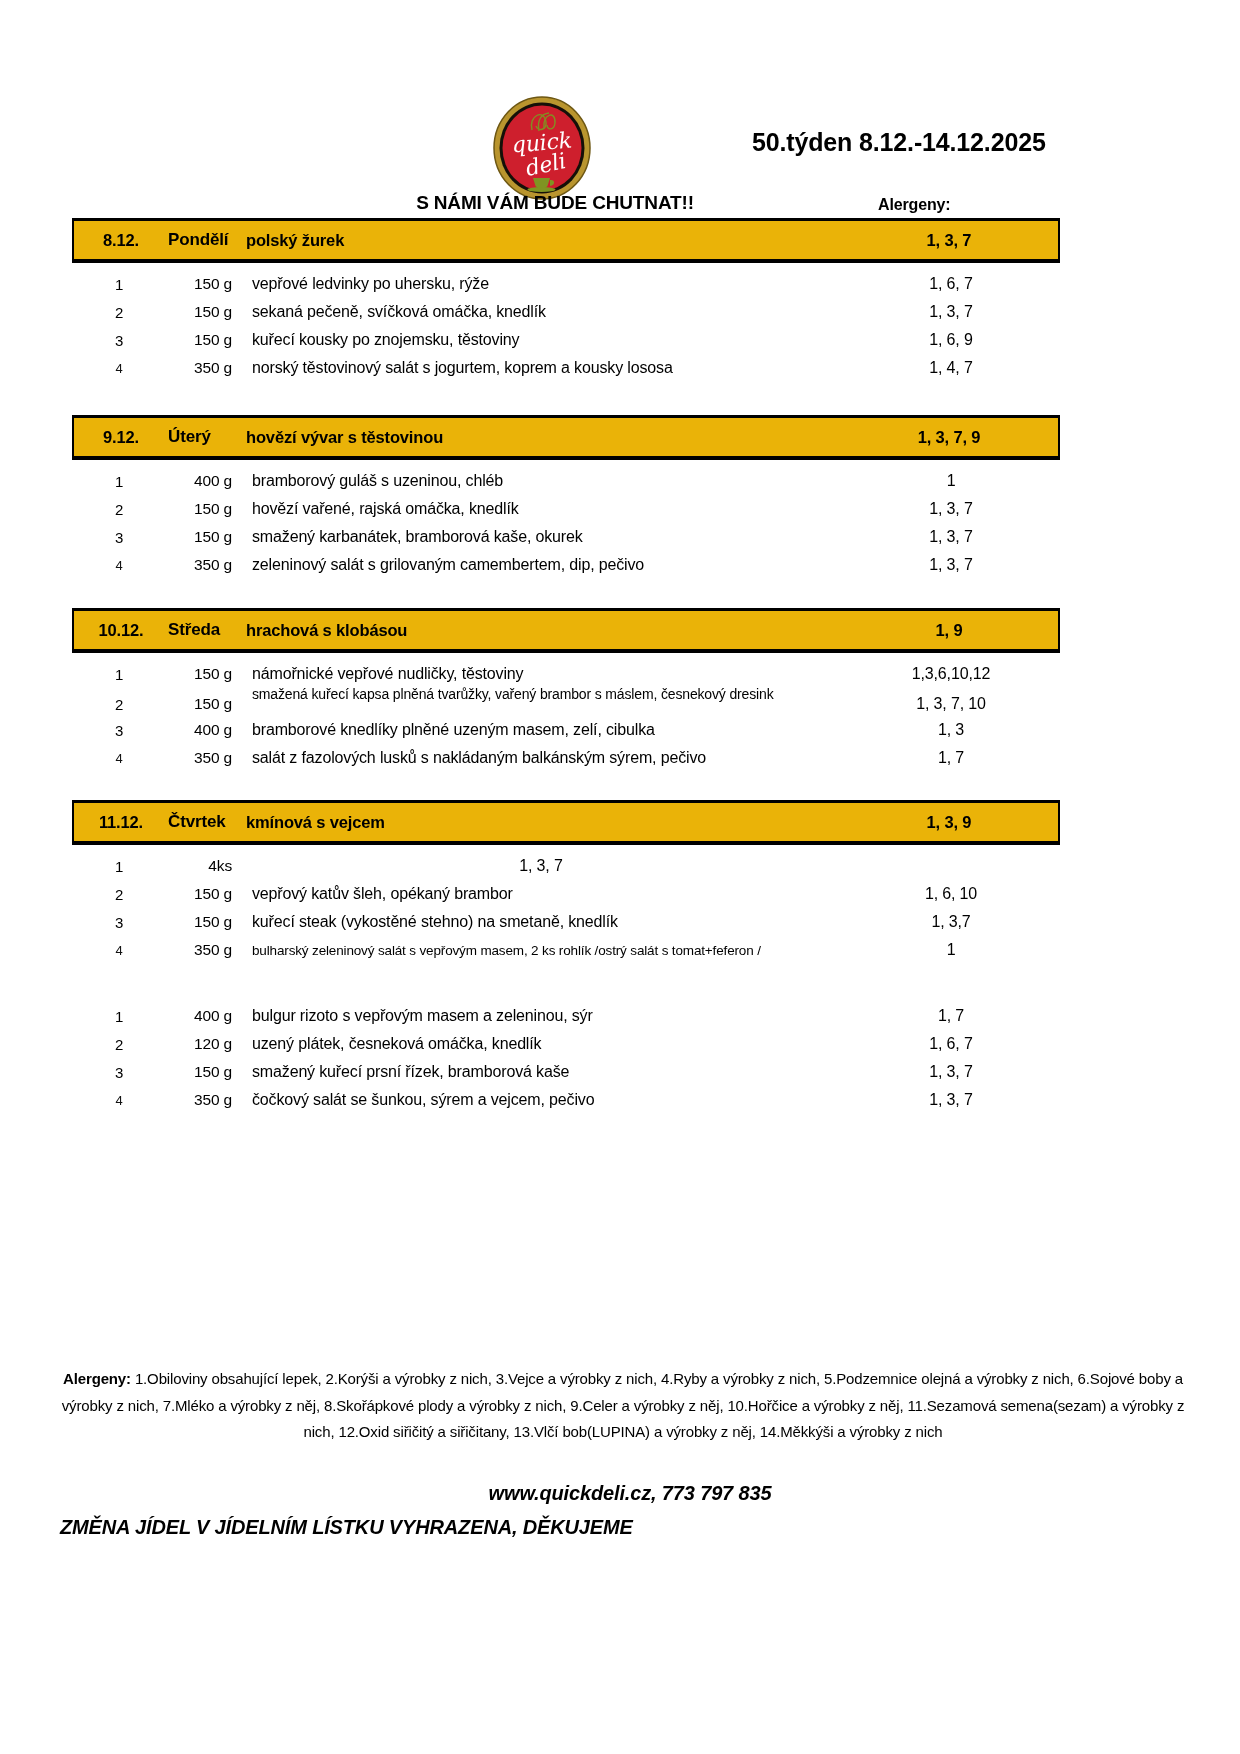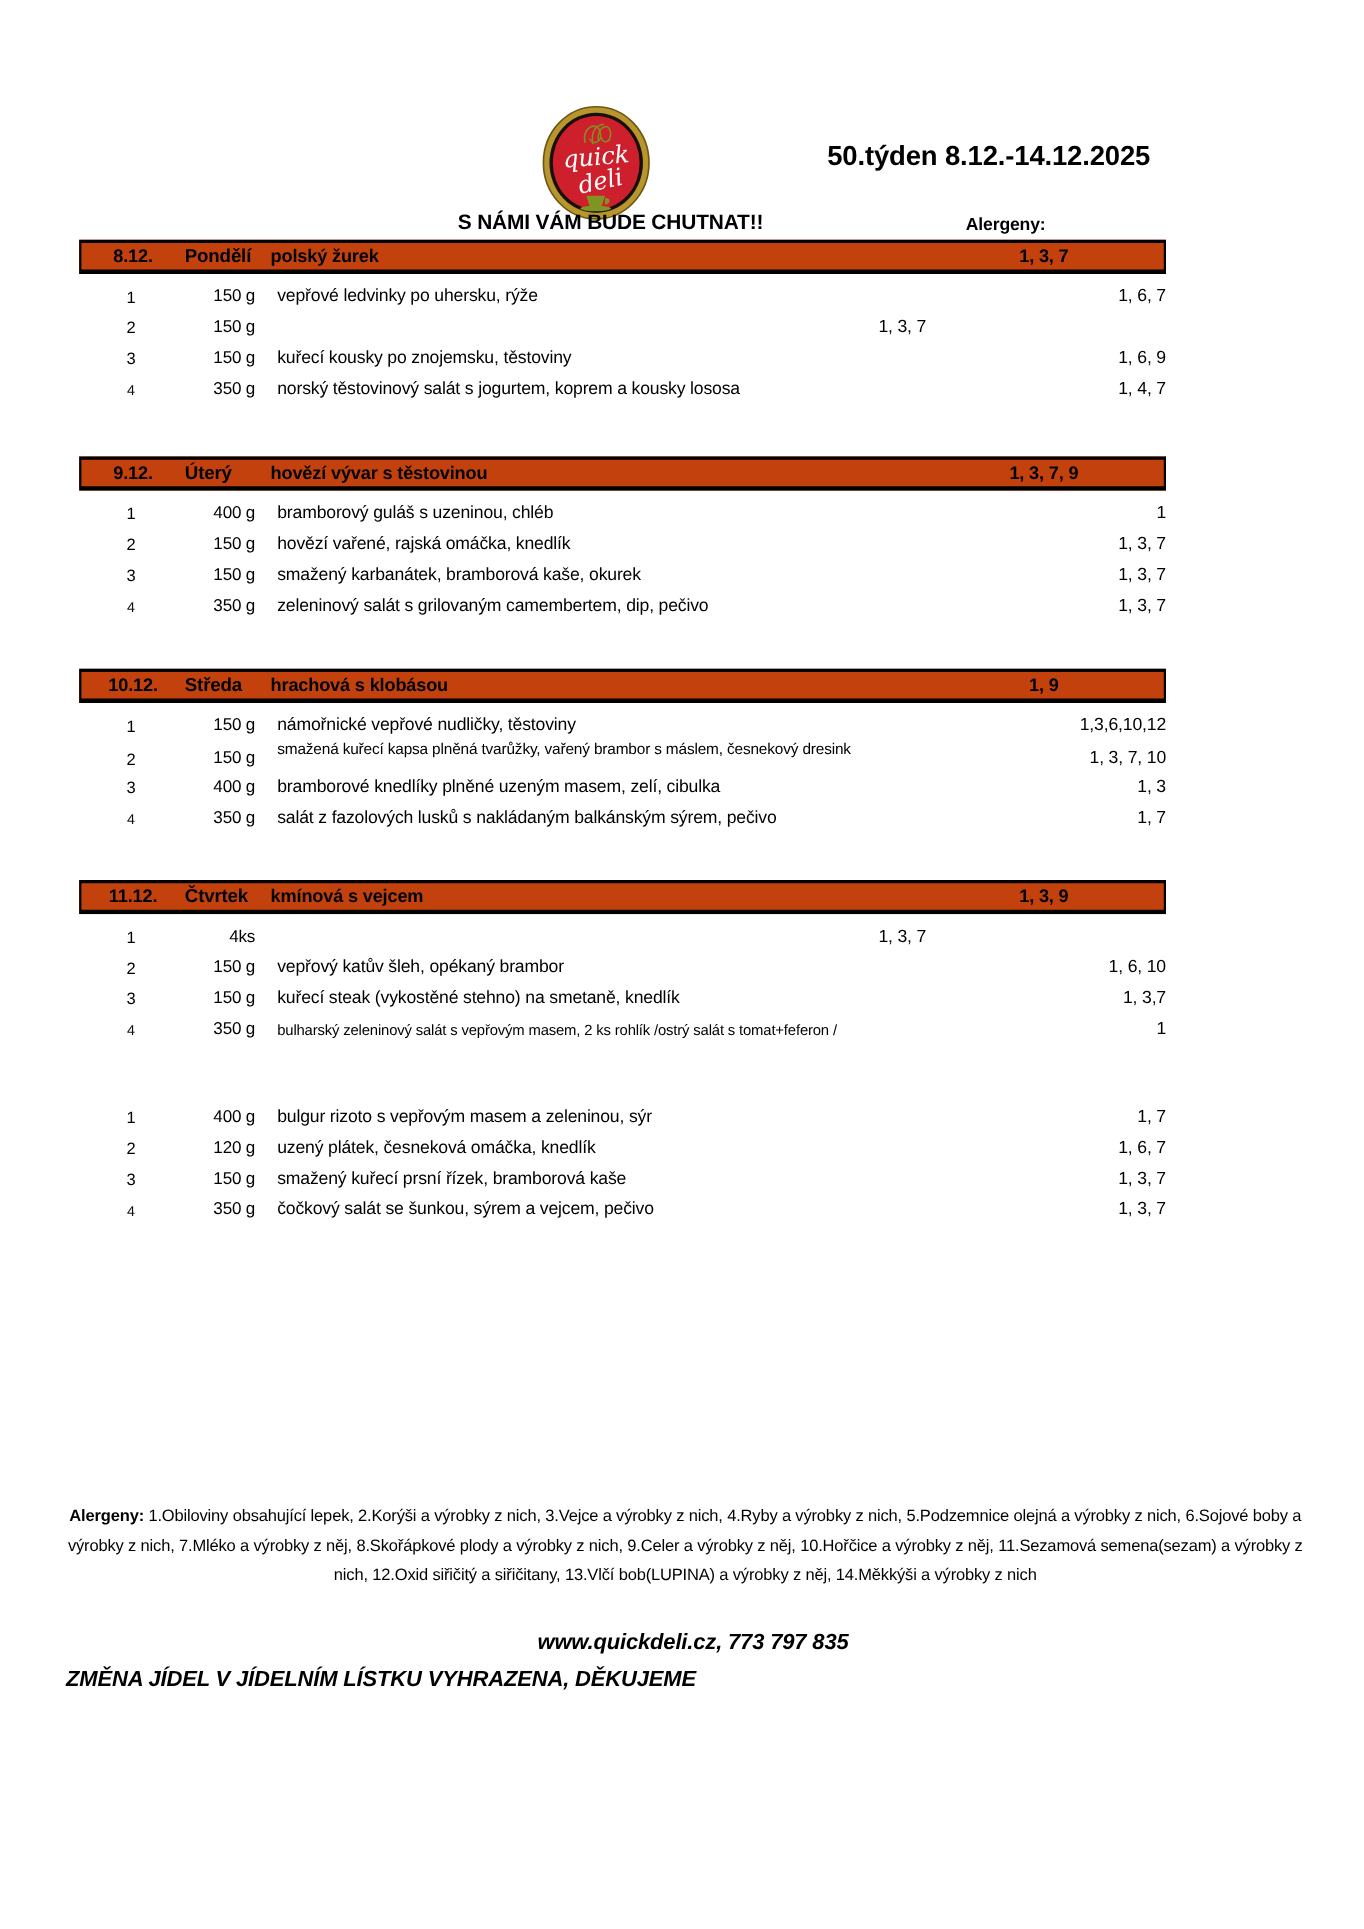--- a/index.html
+++ b/index.html
@@ -10,33 +10,33 @@
   .logo { position:absolute; left:492px; top:96px; width:100px; height:106px; }
   .week-title { position:absolute; left:752px; top:128px; font-size:25px; font-weight:bold; white-space:nowrap; }
   .slogan { position:absolute; left:60px; top:192px; width:990px; text-align:center; font-size:19px; font-weight:bold; white-space:nowrap; }
   .allerg-label { position:absolute; left:878px; top:196px; font-size:16px; font-weight:bold; }
 
   
   .day { position:absolute; left:72px; width:988px; }
   .day0{top:218px} .day1{top:415px} .day2{top:608px} .day3{top:800px} .day4{top:995px}
 
   .grid { display:grid; grid-template-columns:94px 74px 1fr 218px; align-items:center; }
-  .day-header { height:31px; border:2px solid #000; border-top-width:3px; border-bottom-width:4px; font-weight:bold; background:#c2410c; }
+  .day-header { height:45px; border:2px solid #000; border-top-width:3px; border-bottom-width:4px; font-weight:bold; background:#eab308; }
   .day-header .c1 { text-align:center; font-size:16.5px; }
   .day-header .c2 { text-align:left; font-size:17px; }
   .day-header .c3 { padding-left:4px; font-size:16.5px; }
   .day-header .c4 { text-align:center; font-size:16.5px; }
 
   .rows { margin-top:7px; }
   .row { height:28px; }
   .row .c1 { text-align:center; font-size:15px; }
   .rows .row:nth-child(4) .c1 { font-size:13px; color:#111; }
   .row .c2 { text-align:right; padding-right:8px; font-size:15.5px; }
   .row .c3 { padding-left:12px; font-size:16px; white-space:nowrap; }
-  .row .c4 { text-align:right; font-size:16px; }
+  .row .c4 { text-align:center; font-size:16px; }
 
   
   .row .c3.xs { font-size:13.5px; }
   .row .c3.wrap2 { font-size:14px; line-height:16.5px; white-space:normal; width:560px;
                    height:32px; overflow:hidden; position:relative; top:-2px; align-self:start; }
 
   
   .foot-allerg { position:absolute; left:58px; top:1366px; width:1130px; text-align:center;
                  font-size:15px; line-height:26.5px; }
   .foot-allerg b { font-weight:bold; }
@@ -88,20 +88,21 @@
   <div class="row grid">
     <span class="c1 num">1</span>
     <span class="c2 weight">150 g</span>
     <span class="c3 desc">vepřové ledvinky po uhersku, rýže</span>
     <span class="c4 allerg">1, 6, 7</span>
   </div>
 
   <div class="row grid">
     <span class="c1 num">2</span>
     <span class="c2 weight">150 g</span>
+    <span class="c3 desc">sekaná pečeně, svíčková omáčka, knedlík</span>
     <span class="c4 allerg">1, 3, 7</span>
   </div>
 
   <div class="row grid">
     <span class="c1 num">3</span>
     <span class="c2 weight">150 g</span>
     <span class="c3 desc">kuřecí kousky po znojemsku, těstoviny</span>
     <span class="c4 allerg">1, 6, 9</span>
   </div>
 

